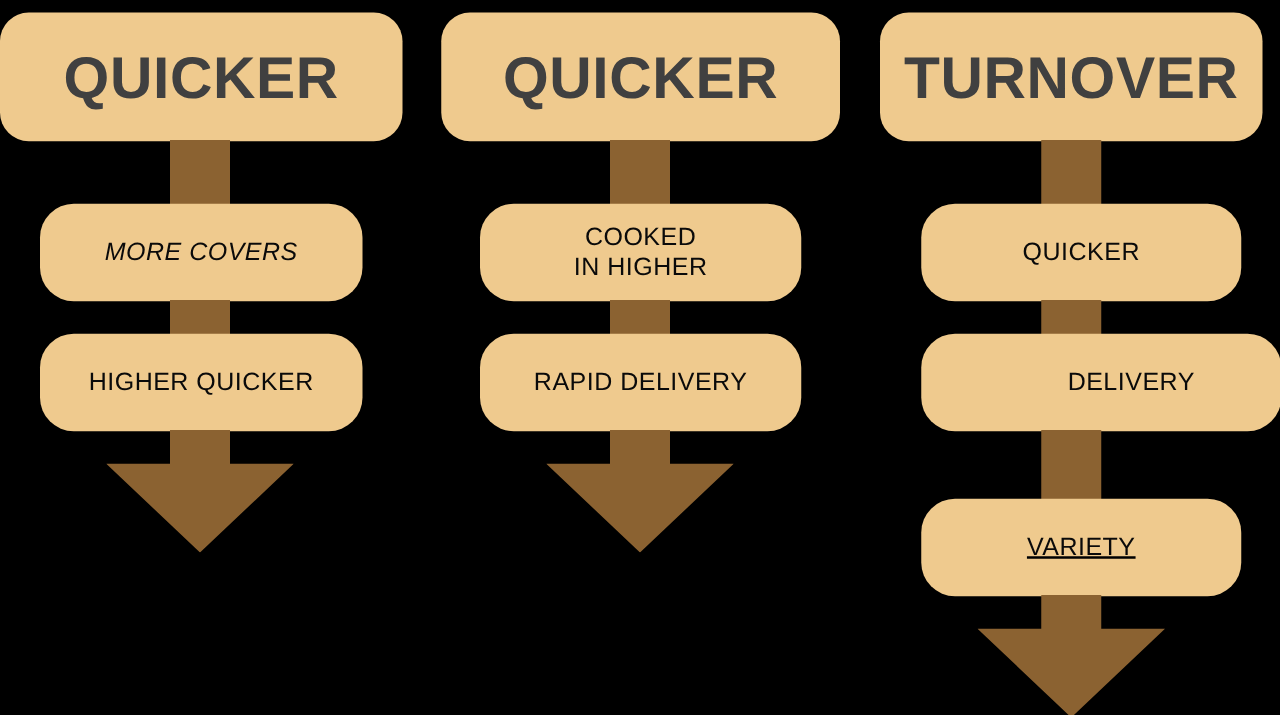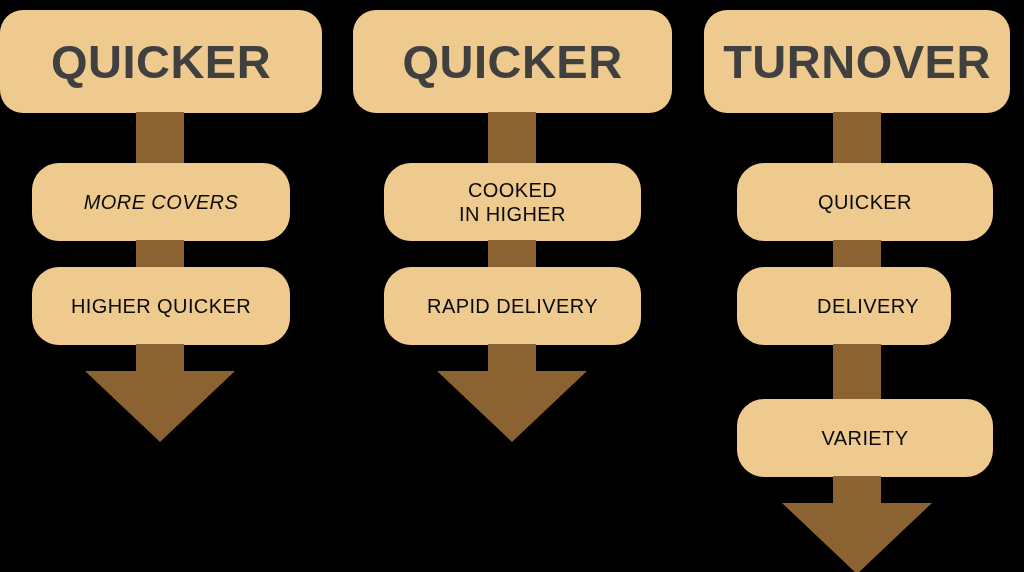--- a/index.html
+++ b/index.html
@@ -144,27 +144,27 @@
     </div>
 
     <div class="connector" style="left:833px; top:112px; height:52px;"></div>
 
     <div class="step-box" style="left:737px; top:163px; width:256px; height:78px;">
       <span class="step-label">QUICKER</span>
     </div>
 
     <div class="connector" style="left:833px; top:240px; height:28px;"></div>
 
-    <div class="step-box" style="left:737px; top:267px; width:214px; height:78px;padding-left:48px;">
+    <div class="step-box" style="left:737px; top:267px; width:288px; height:78px;padding-left:48px;">
       <span class="step-label">DELIVERY</span>
     </div>
 
     <div class="connector" style="left:833px; top:344px; height:56px;"></div>
 
-    <div class="step-box" style="left:737px; top:399px; width:256px; height:78px;">
+    <div class="step-box" style="left:737px; top:399px; width:256px; height:78px;text-decoration:underline;">
       <span class="step-label">VARIETY</span>
     </div>
 
     <div class="arrow" style="left:782px; top:476px;">
       <svg viewBox="0 0 150 98" width="150" height="98" aria-hidden="true">
         <polygon points="51,0 99,0 99,27 150,27 75,98 0,27 51,27" fill="#8B6231"></polygon>
       </svg>
     </div>
   </div>
 

